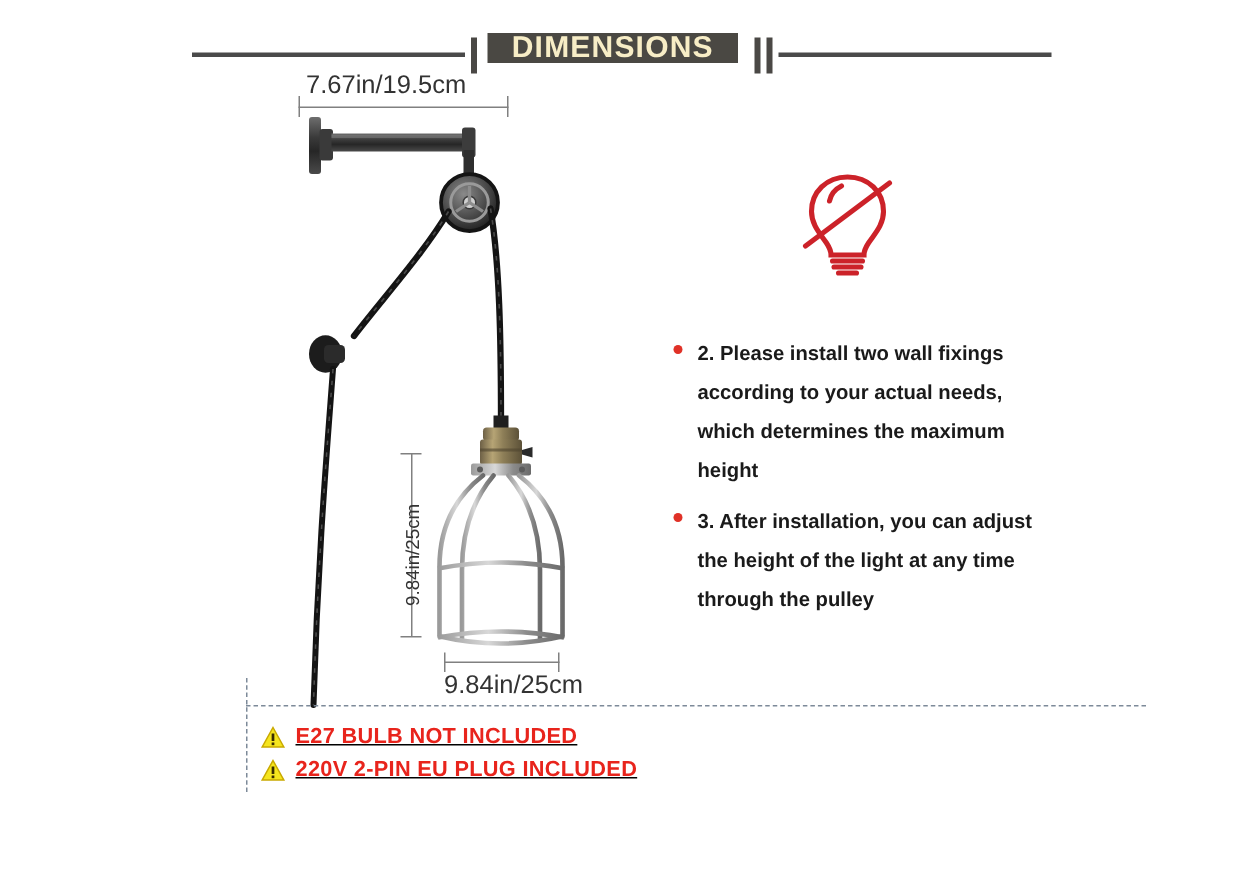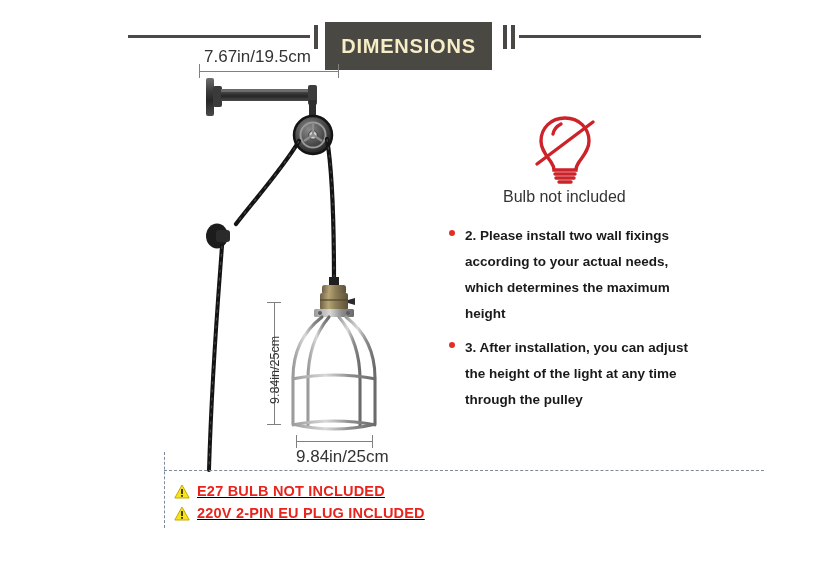--- a/index.html
+++ b/index.html
@@ -35,21 +35,21 @@
   }
   .hdr-bar.l1 { left: 314px; }
   .hdr-bar.r1 { left: 503px; }
   .hdr-bar.r2 { left: 511px; }
 
   .hdr-banner {
     position: absolute;
     left: 325px;
     top: 22px;
     width: 167px;
-    height: 48px;
+    height: 20px;
     background: #4a4843;
     display: flex;
     align-items: center;
     justify-content: center;
   }
   .hdr-banner span {
     color: #f7edc6;
     font-size: 20px;
     font-weight: bold;
     letter-spacing: 0.8px;
@@ -294,21 +294,20 @@
         <path d="M 38 6 C 24 6, 14 16, 14 29 C 14 38, 20 44, 24 50 C 26 53, 27 56, 27 58
                  L 49 58 C 49 56, 50 53, 52 50 C 56 44, 62 38, 62 29 C 62 16, 52 6, 38 6 Z"></path>
         <path d="M 28 62 L 48 62"></path>
         <path d="M 29 66 L 47 66"></path>
         <path d="M 32 70 L 44 70"></path>
         <path d="M 26 22 C 27 17, 30 14, 34 12"></path>
       </g>
       <path d="M 10 52 L 66 10" fill="none" stroke="#cc2229" stroke-width="3.4" stroke-linecap="round"></path>
     </svg>
   </div>
-  <div class="bulb-caption">Bulb not included</div>
 
   <div class="notes">
     <div class="note-item">
       <span class="note-bullet"></span>
       <span class="note-text">2. Please install two wall fixings according to your actual needs, which determines the maximum height</span>
     </div>
     <div class="note-item">
       <span class="note-bullet"></span>
       <span class="note-text">3. After installation, you can adjust the height of the light at any time through the pulley</span>
     </div>

